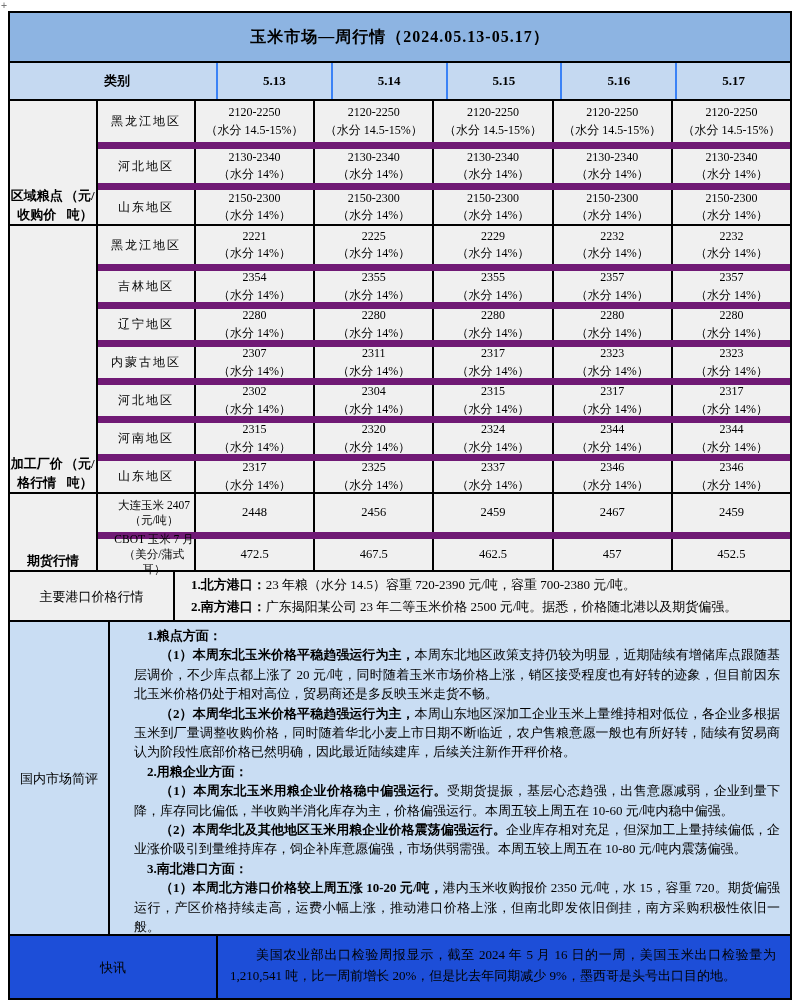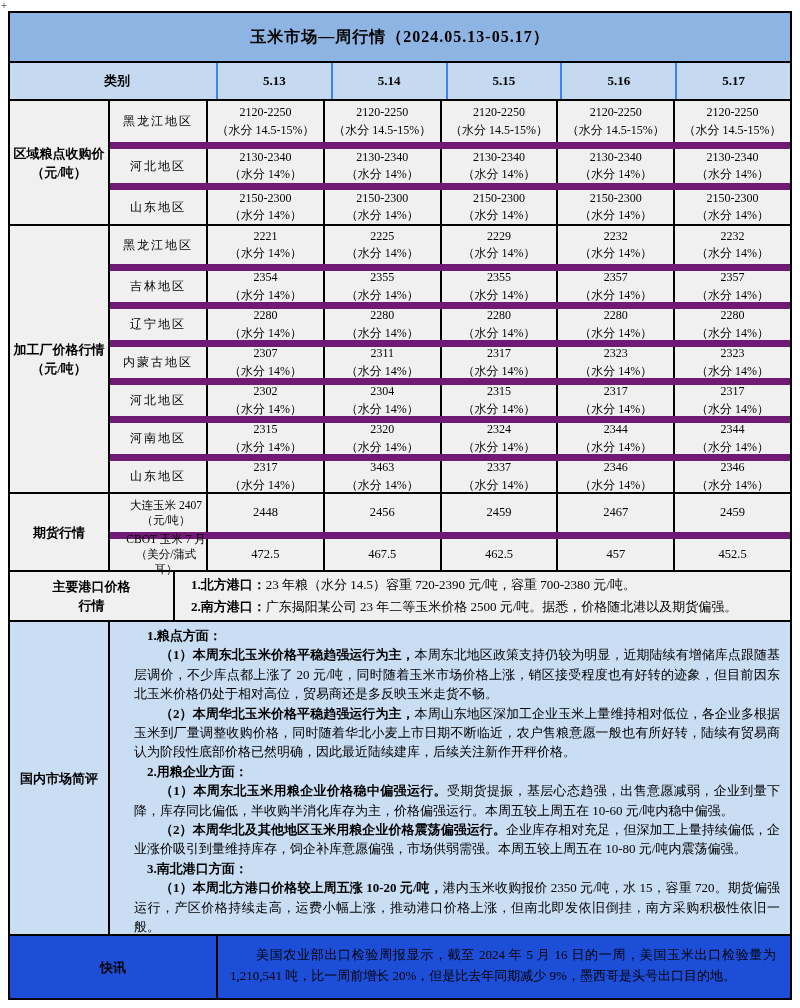--- a/index.html
+++ b/index.html
@@ -13,37 +13,37 @@
 
   .title-row { height: 48px; background: var(--title-bg); display: flex; align-items: center; justify-content: center;
                font-weight: bold; font-size: 16px; letter-spacing: 1px; }
 
   .header-row { height: 38px; background: var(--header-bg); display: flex; border-top: 2px solid #000;
                 font-weight: bold; font-size: 13px; }
   .header-row .cat { width: 198px; margin-left: 8px; }
   .header-row .date { flex: 1; border-left: 2px solid #3b82f6; }
 
   .psec { display: flex; border-top: 2px solid #000; }
-  .slabel { width: 100px; border-right: 2px solid #000; display: flex; flex-direction: column;
-            align-items: center; justify-content: center; font-weight: bold; font-size: 13px;
+  .slabel { width: 88px; border-right: 2px solid #000; display: flex; flex-direction: row;
+            align-items: flex-end; justify-content: center; font-weight: bold; font-size: 13px;
             line-height: 19px; text-align: center; }
   .rows { flex: 1; display: flex; flex-direction: column; }
   .prow { display: flex; }
   .prow + .prow { border-top: 7px solid #701a75; }
   .sec-a .prow { height: 41px; }
   .sec-b .prow { height: 38px; }
   .sec-f .prow { height: 38px; }
   .region { width: 96px; font-size: 12px; letter-spacing: 2px; }
   .dcell { flex: 1; border-left: 2px solid #000; flex-direction: column; font-size: 12px; line-height: 17.5px; }
   .dcell.single { flex-direction: row; font-size: 12.5px; }
   .fname { width: 96px; flex-direction: column; font-size: 11.5px; line-height: 15px; letter-spacing: 0; padding-left: 16px; }
 
   .sec { display: flex; border-top: 2px solid #000; }
-  .seclabel { border-right: 2px solid #000; display: flex; flex-direction: column; align-items: center;
-              justify-content: center; font-weight: bold; font-size: 13px; line-height: 19px; text-align: center; }
+  .seclabel { border-right: 2px solid #000; display: flex; align-items: center;
+              justify-content: center; font-weight: normal; font-size: 13px; line-height: 19px; text-align: center; }
   .port-sec { height: 50px; }
   .port-sec .seclabel { width: 165px; }
   .port-content { flex: 1; display: flex; flex-direction: column; justify-content: center;
                   padding: 2px 10px; font-size: 13px; line-height: 22px; }
   .port-content p { white-space: nowrap; overflow: hidden; margin-left: 6px; }
 
   .review-sec { height: 314px; background: var(--review-bg); }
   .review-sec .seclabel { width: 100px; }
   .review-content { flex: 1; padding: 4px 10px 2px 24px; font-size: 13px; line-height: 19.4px; overflow: hidden; }
   .rv-head { font-weight: bold; text-indent: 1em; }
@@ -296,21 +296,21 @@
                 <div class="nline">（水分 14%）</div>
               </div>
             </div>
             <div class="prow">
               <div class="cell region">山东地区</div>
               <div class="cell dcell">
                 <div class="pline">2317</div>
                 <div class="nline">（水分 14%）</div>
               </div>
               <div class="cell dcell">
-                <div class="pline">3463</div>
+                <div class="pline">2325</div>
                 <div class="nline">（水分 14%）</div>
               </div>
               <div class="cell dcell">
                 <div class="pline">2337</div>
                 <div class="nline">（水分 14%）</div>
               </div>
               <div class="cell dcell">
                 <div class="pline">2346</div>
                 <div class="nline">（水分 14%）</div>
               </div>

